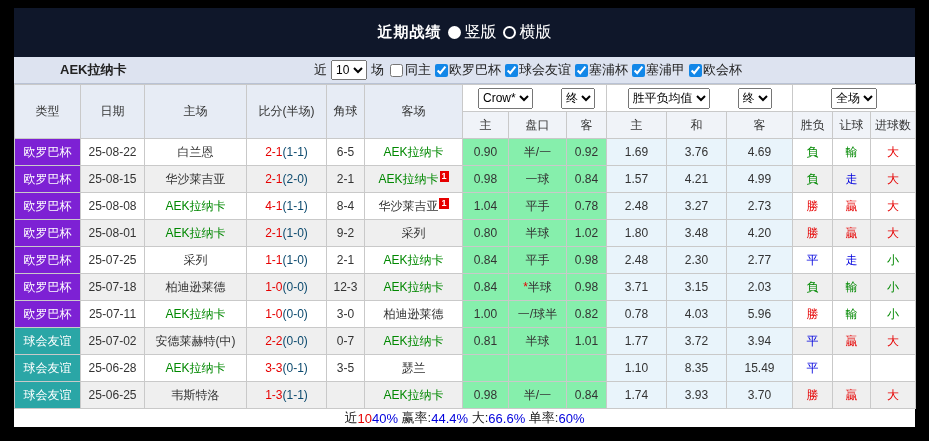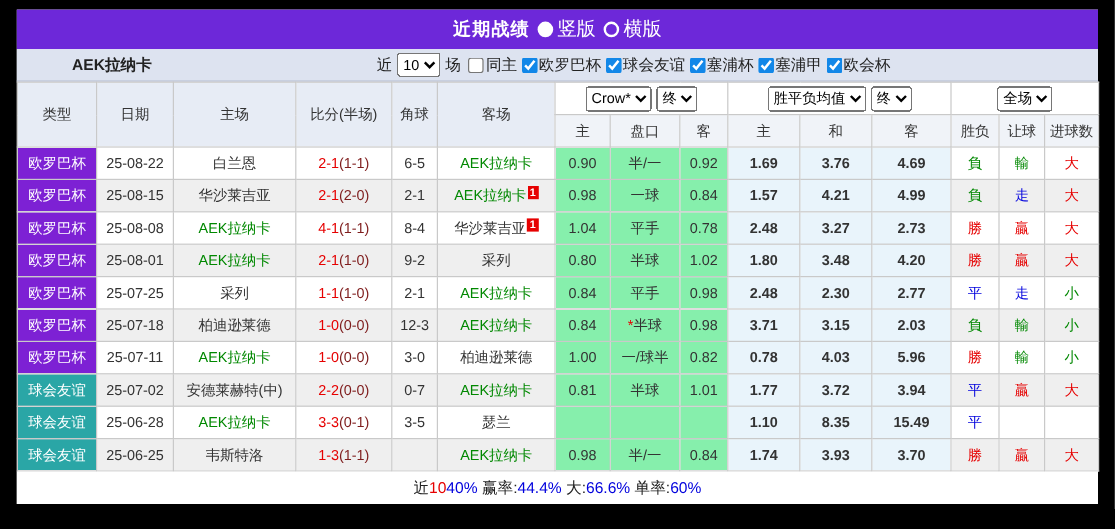--- a/index.html
+++ b/index.html
@@ -5,21 +5,21 @@
   * { box-sizing: border-box; }
   html,body { margin:0; padding:0; }
   body {
     width:929px; height:441px; background:#000;
     font-family:"Liberation Sans","DejaVu Sans",sans-serif;
     position:relative; overflow:hidden;
   }
   .frame { position:absolute; left:14px; top:8px; width:901px; height:412px; background:#fff; display:flex; flex-direction:column; }
 
   
-  .titlebar { height:33px; background:#6d28d9; display:flex; align-items:center; justify-content:center; color:#fff; flex:none; }
+  .titlebar { height:49px; background:#0f172a; display:flex; align-items:center; justify-content:center; color:#fff; flex:none; }
   .title { font-size:15px; font-weight:bold; letter-spacing:1px; }
   .radio { display:inline-block; border-radius:50%; margin:0 4px 0 6px; cursor:pointer; }
   .radio.on  { width:13px; height:13px; background:#fff; }
   .radio.off { width:13px; height:13px; border:2px solid #fff; background:transparent; }
   .radio-label { font-size:16px; }
 
   
   .filterbar { height:27px; background:#DDE3F0; border-bottom:1px solid #b9c2d4; display:flex; align-items:center; font-size:13px; color:#222; flex:none; }
   .team-name { font-weight:bold; font-size:13px; padding-left:46px; width:300px; flex:none; }
   .filter-center { display:flex; align-items:center; }
@@ -27,33 +27,33 @@
   .cb { width:13px; height:13px; accent-color:#1287e8; margin:0 2px 0 6px; vertical-align:-2px; }
   .league { display:flex; align-items:center; cursor:pointer; }
   .league .cb { margin:0 1px 0 4px; }
 
   
   table { border-collapse:collapse; table-layout:fixed; width:901px; font-size:12px; color:#333; flex:none; }
   th, td { border:1px solid #c9c9c9; text-align:center; padding:0 1px; overflow:hidden; white-space:nowrap; font-weight:normal; }
   thead th { background:#e7ecf5; font-size:12px; color:#333; height:27px; }
   thead tr.hrow1 th.sel-cell { background:#fff; height:27px; }
   thead tr.hrow2 th { background:#f0f3f8; height:27px; }
-  .sel-cell select { font-size:12px; height:21px; margin:0 2px; max-width:96%; }
+  .sel-cell select { font-size:12px; height:21px; margin:0 14px; max-width:96%; }
   tbody td { height:27px; }
   tbody tr.alt td { background:#efefef; }
   tbody td:nth-child(n+7):nth-child(-n+9)  { background:#86efac; }
-  tbody td:nth-child(n+10):nth-child(-n+12){ background:#e9f4fb;font-weight:bold; }
+  tbody td:nth-child(n+10):nth-child(-n+12){ background:#e9f4fb; }
   td.type-cell { color:#fff; font-size:12px; }
   td.type-cell.purple { background:#7D21D4 !important; }
   td.type-cell.teal   { background:#2AA6A6 !important; }
   .green { color:#008800; }
   .red   { color:#e60000; }
   .blue  { color:#0000dd; }
   .score { color:#e60000; }
-  .half  { color:#7f1d1d; }
+  .half  { color:#0c4a6e; }
   .card  { display:inline-block; background:#e60000; color:#fff; font-size:9px; line-height:11px; padding:0 2px; margin-left:1px; vertical-align:top; font-weight:bold; }
   .star  { color:#e60000; }
 
   
   .footer { flex:1; background:#fff; display:flex; align-items:center; justify-content:center; font-size:13px; color:#222; }
   .footer span { white-space:pre; }
 </style>
 </head>
 <body>
 

